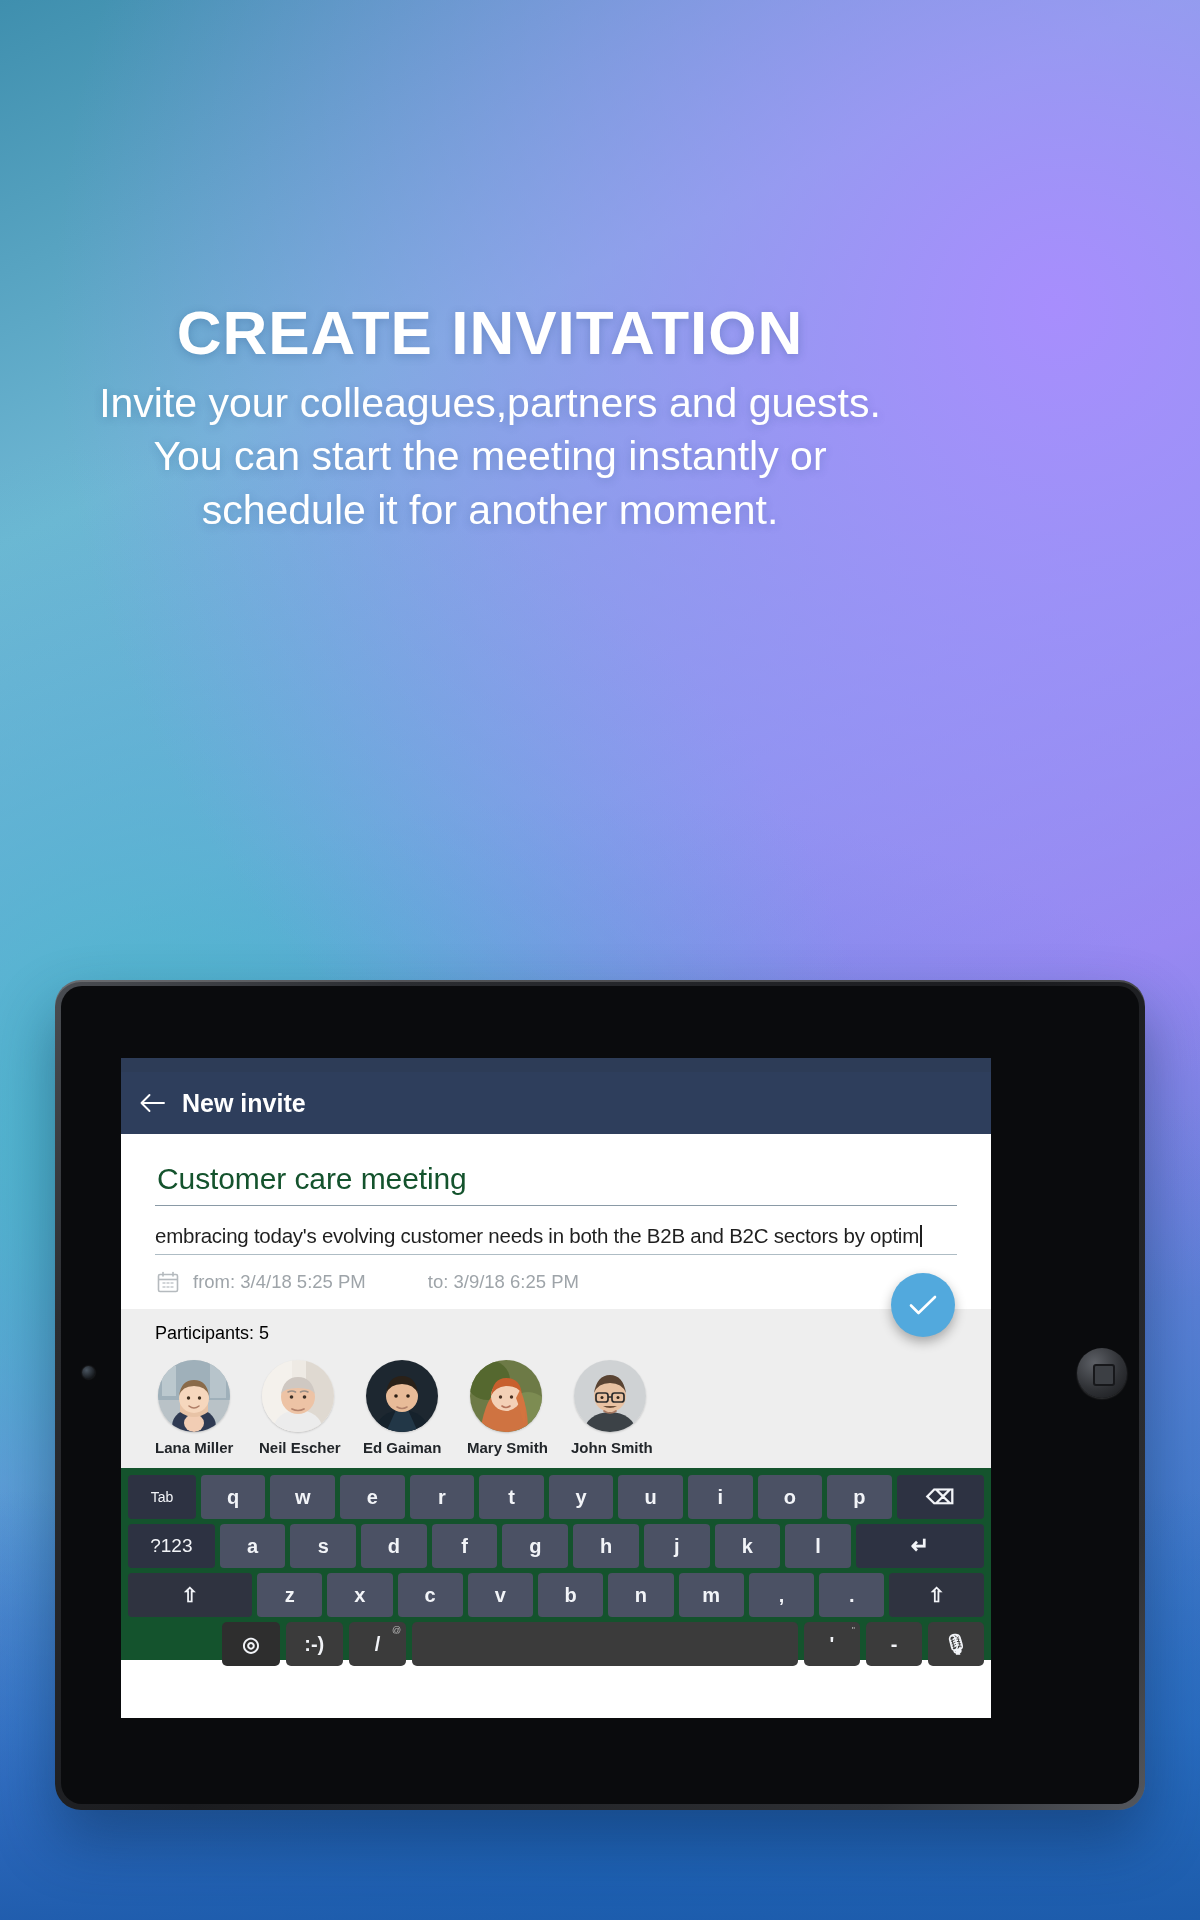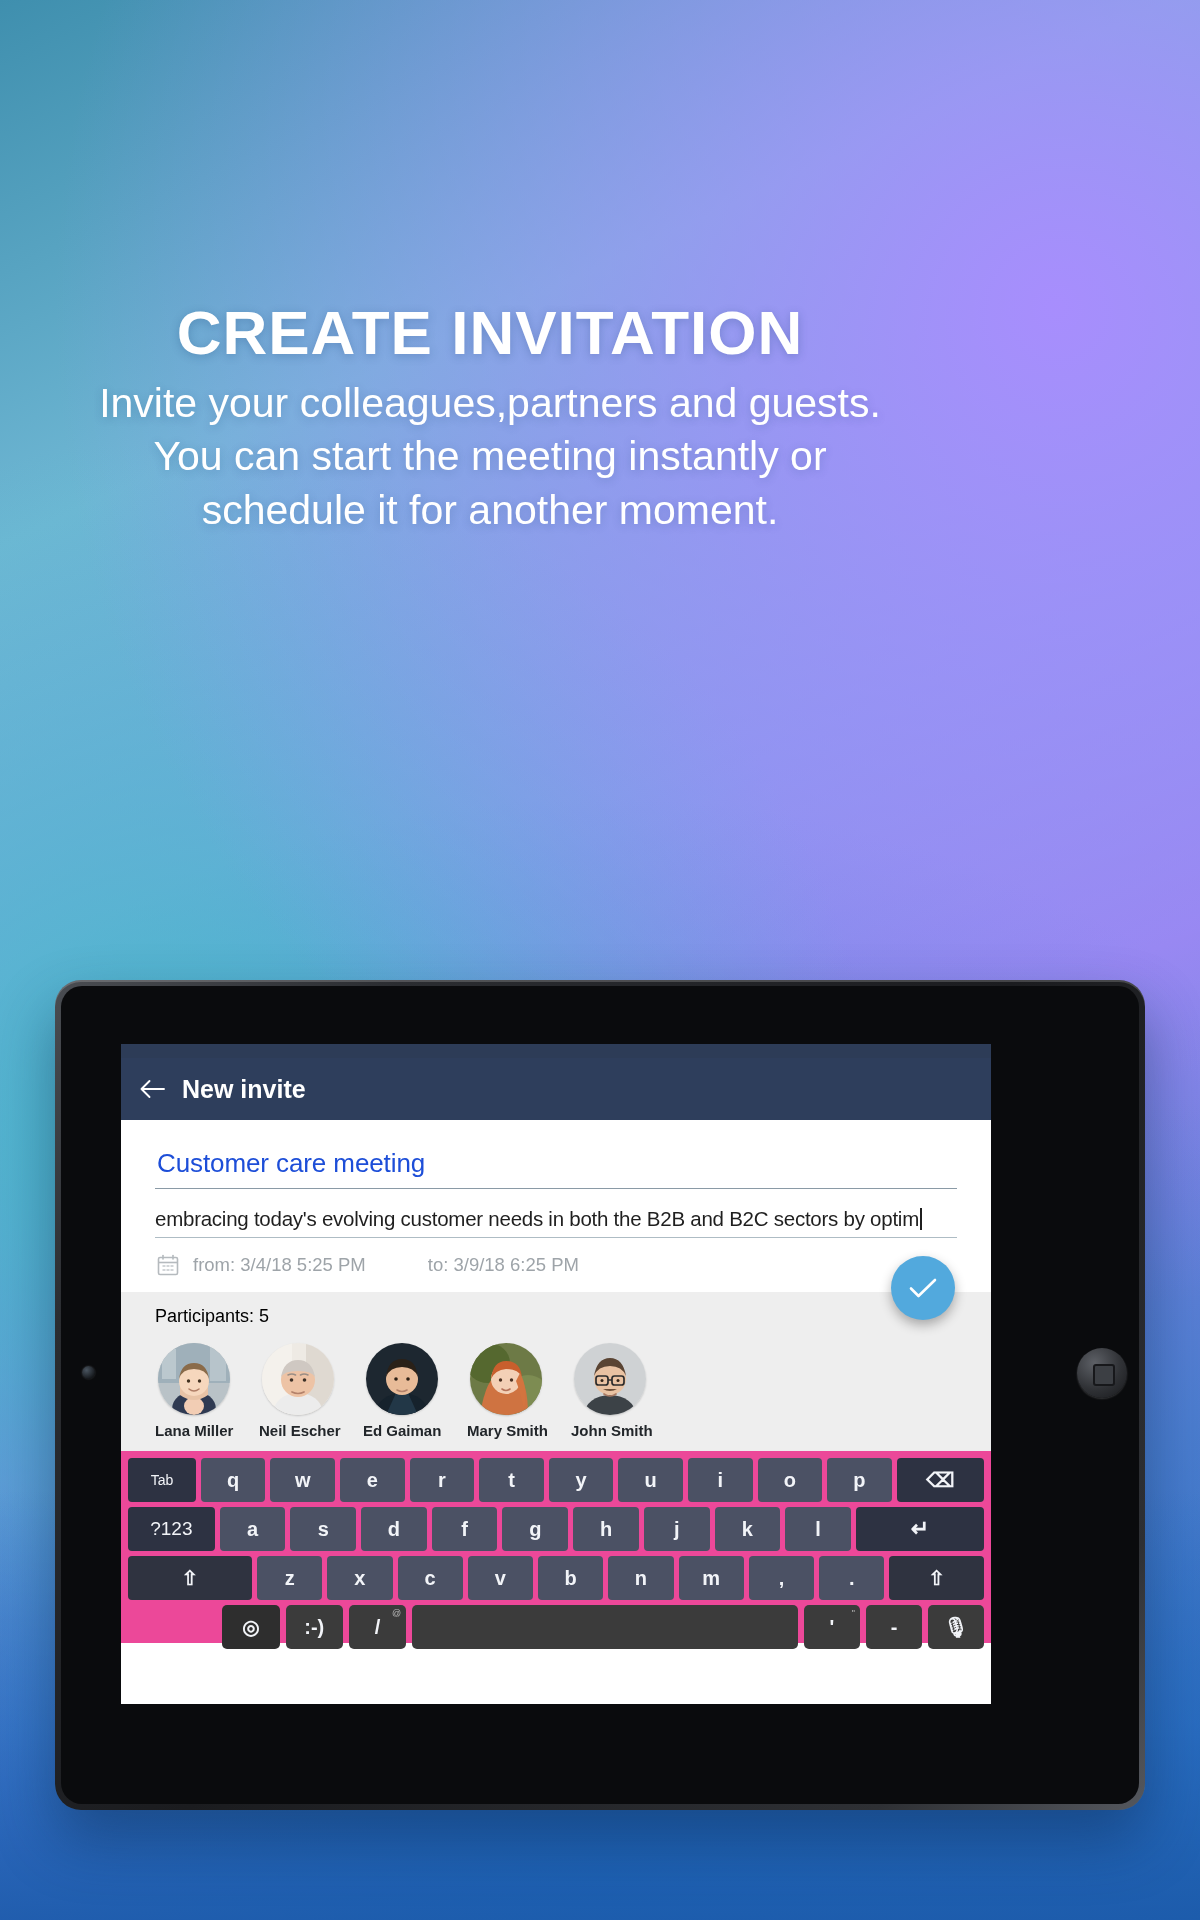--- a/index.html
+++ b/index.html
@@ -102,21 +102,21 @@
     width: 18px; height: 18px;
     border: 2px solid #17181b;
     border-radius: 3px;
     background: #3c3f44;
   }
 
   
   .screen {
     position: absolute;
     left: 66px;
-    top: 64px;
+    top: 78px;
     width: 870px;
     height: 660px;
     background: #ffffff;
     overflow: hidden;
   }
 
   
   .status-strip {
     height: 14px;
     background: #2d3c57;
@@ -149,22 +149,22 @@
   .form {
     background: #ffffff;
     padding: 18px 34px 0 34px;
   }
   .field {
     border-bottom: 1.5px solid #8a9aa6;
     padding-bottom: 7px;
     margin-bottom: 0;
   }
   .field-title {
-    font-size: 26px;
-    color: #1d4ed8;
+    font-size: 30px;
+    color: #14532d;
     padding: 10px 2px 2px 2px;
     letter-spacing: -0.1px;
   }
   .field-desc-wrap {
     margin-top: 18px;
     border-bottom: 1.5px solid #aebcc4;
     padding-bottom: 6px;
     position: relative;
     overflow: hidden;
     white-space: nowrap;
@@ -249,21 +249,21 @@
     background: #52a9dd;
     box-shadow: 0 5px 12px rgba(0,0,0,0.30);
     display: flex; align-items: center; justify-content: center;
     cursor: pointer;
     z-index: 6;
   }
   .fab svg { display: block; }
 
   
   .keyboard {
-    background: #ec4899;
+    background: #14532d;
     padding: 7px 4px 6px 4px;
     height: 192px;
   }
   .krow {
     display: flex;
     gap: 5px;
     margin-bottom: 5px;
     padding: 0 3px;
   }
   .key {

